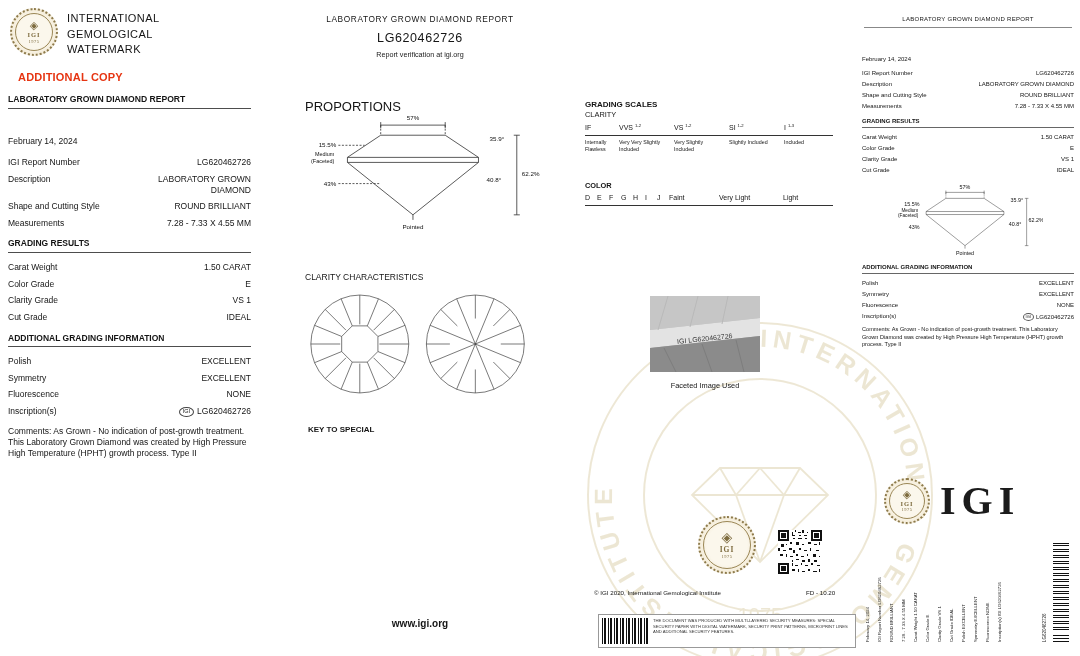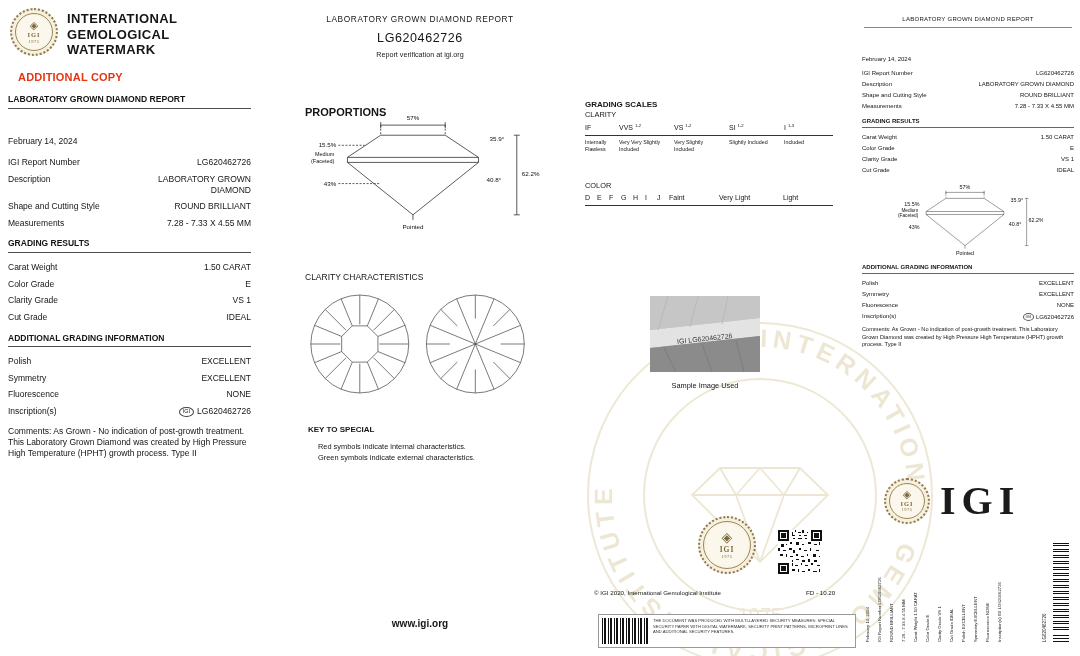--- a/index.html
+++ b/index.html
@@ -15,58 +15,58 @@
 
 .seal{border-radius:50%;border:2px dotted #8d7a4b;background:radial-gradient(circle,#fbf7ec 52%,#ecdfc0);display:flex;align-items:center;justify-content:center;position:relative;flex:0 0 auto}
 .seal::before{content:"";position:absolute;inset:3px;border:1px solid #9b8756;border-radius:50%}
 .seal-core{display:flex;flex-direction:column;align-items:center;color:#7e6c3f;font-family:"Liberation Serif",serif;line-height:1}
 .seal-dia{font-size:11px}
 .seal-txt{font-size:6.5px;font-weight:700;letter-spacing:1px;margin-top:1px}
 .seal-year{font-size:4.5px;margin-top:1px;letter-spacing:.5px}
 
 
 #brand{left:10px;top:8px;display:flex;gap:9px;align-items:flex-start}
-#brand-name{font-weight:700;font-size:13px;line-height:15.5px;letter-spacing:.4px;padding-top:3px}
+#brand-name{font-weight:400;font-size:11px;line-height:15.5px;letter-spacing:.4px;padding-top:3px}
 #electronic-copy{left:18px;top:71px;color:#e63512;font-weight:700;font-size:11px;letter-spacing:.2px}
 
 
 #left-col{left:8px;top:94px;width:243px;font-size:8.5px;line-height:1.25}
 .lc-title{font-size:8.6px;margin-bottom:27px}
 .lc-date{margin-bottom:11px}
 .fr{margin-bottom:6px}
 #left-col .val{max-width:125px}
 .lc-h{margin:10px 0 9px;font-size:8.5px}
 .lc-comments{margin-top:9px;line-height:1.3}
 .igi-oval{display:inline-block;border:1px solid #444;border-radius:50%;font-size:5.5px;line-height:1;padding:1.5px 3px;vertical-align:1px;margin-right:3px}
 .igi-oval-sm{display:inline-block;border:1px solid #555;border-radius:50%;font-size:4px;line-height:1;padding:1px 2px;vertical-align:.5px;margin-right:2px}
 
 
 #c2-top{left:300px;top:14px;width:240px;text-align:center}
 .c2-title{font-size:8.3px;letter-spacing:.6px}
 .c2-num{font-size:12.5px;margin-top:7px;letter-spacing:.6px}
 .c2-verify{font-size:7.2px;margin-top:5px;color:#222}
-#prop-h{left:305px;top:106px;font-weight:700;font-size:11px}
+#prop-h{left:305px;top:99px;font-weight:400;font-size:13px}
 #prop-svg{left:292px;top:111px}
 #clar-h{left:305px;top:272px;font-weight:400;font-size:8.5px}
 #clar-svg{left:303px;top:289px}
 #key-h{left:308px;top:425px;font-weight:700;font-size:8px}
 #key-lines{left:318px;top:442px;font-size:7.4px;line-height:1.45}
 #website{left:300px;top:618px;width:240px;text-align:center;font-weight:700;font-size:10px}
 
 
 #c3-title{left:640px;top:14px;width:140px;text-align:center;font-size:7.8px;line-height:1.5;letter-spacing:.3px}
 #gs-h{left:585px;top:100px;font-weight:700;font-size:8px}
 #cl-h{left:585px;top:110px;font-weight:400;font-size:7.4px}
 #cl-table{left:585px;top:123px;width:248px}
 .cg-row{display:flex;border-bottom:1px solid #333;padding-bottom:4px}
 .cg-cell{font-size:7px;white-space:nowrap}
 .cg-cell sup{font-size:4.2px}
 .cl-lrow{display:flex;padding-top:3px}
 .cl-lcell{font-size:5.3px;line-height:1.3;padding-right:5px}
-#co-h{left:585px;top:181px;font-weight:400;font-size:7.4px}
+#co-h{left:585px;top:181px;font-weight:700;font-size:7.4px}
 #co-table{left:585px;top:194px;width:248px;display:flex;border-bottom:1px solid #333;padding-bottom:4px;font-size:7px}
 .co-letter{width:12px}
 #sample-svg{left:650px;top:296px}
 #sample-cap{left:650px;top:381px;width:110px;text-align:center;font-size:7.4px}
 #seal-c{left:698px;top:516px;width:58px;height:58px}
 #qr{left:778px;top:530px}
 #copyright{left:594px;top:589px;font-size:6.2px}
 #formcode{left:806px;top:589px;font-size:6.2px}
 #sec-box{left:598px;top:614px;width:258px;height:34px;border:1px solid #999;display:flex;background:#fff}
 .sec-bar{width:46px;margin:3px;background:repeating-linear-gradient(90deg,#111 0 1px,#fff 1px 2px,#111 2px 4px,#fff 4px 6px)}
@@ -267,24 +267,20 @@
       <line x1="176" y1="82" x2="176" y2="106"></line>
         <line x1="157.6" y1="74.4" x2="140.6" y2="91.4"></line>
       <line x1="150" y1="56" x2="126" y2="56"></line>
         <line x1="157.6" y1="37.6" x2="140.6" y2="20.6"></line>
       <line x1="176" y1="30" x2="176" y2="6"></line>
         <line x1="194.4" y1="37.6" x2="211.4" y2="20.6"></line>
     </g>
   </svg>
 
   <div id="key-h" class="abs">KEY TO SPECIAL</div>
-  <div id="key-lines" class="abs">
-    <div>Red symbols indicate internal characteristics.</div>
-    <div>Green symbols indicate external characteristics.</div>
-  </div>
   <div id="website" class="abs">www.igi.org</div>
 
   <div id="gs-h" class="abs">GRADING SCALES</div>
   <div id="cl-h" class="abs">CLARITY</div>
   <div id="cl-table" class="abs">
     <div class="cg-row">
       <span class="cg-cell" style="width:34px"><span>IF</span><sup></sup></span>
       <span class="cg-cell" style="width:55px"><span>VVS</span> <sup>1-2</sup></span>
       <span class="cg-cell" style="width:55px"><span>VS</span> <sup>1-2</sup></span>
       <span class="cg-cell" style="width:55px"><span>SI</span> <sup>1-2</sup></span>
@@ -318,21 +314,21 @@
     <polygon points="0,34 110,22 110,40 0,52" fill="#e3e3e3"></polygon>
     <polygon points="0,52 110,40 110,76 0,76" fill="#8b8b8b"></polygon>
     <line x1="18" y1="0" x2="8" y2="34" stroke="#b9b9b9"></line>
     <line x1="48" y1="0" x2="40" y2="31" stroke="#b9b9b9"></line>
     <line x1="78" y1="0" x2="72" y2="28" stroke="#b9b9b9"></line>
     <line x1="14" y1="52" x2="26" y2="76" stroke="#7d7d7d"></line>
     <line x1="52" y1="48" x2="62" y2="76" stroke="#7d7d7d"></line>
     <line x1="86" y1="44" x2="94" y2="76" stroke="#7d7d7d"></line>
     <text x="55" y="45" text-anchor="middle" font-size="7" fill="#3a3a3a" transform="rotate(-6 55 45)">IGI LG620462726</text>
   </svg>
-  <div id="sample-cap" class="abs">Sample Image Used</div>
+  <div id="sample-cap" class="abs">Faceted Image Used</div>
 
   <div id="seal-c" class="abs seal">
     <div class="seal-core">
       <span class="seal-dia" style="font-size:14px">◈</span>
       <span class="seal-txt" style="font-size:7.5px">IGI</span>
       <span class="seal-year">1975</span>
     </div>
   </div>
 
   <svg id="qr" class="abs" width="44" height="44" viewBox="0 0 29 29" shape-rendering="crispEdges">

